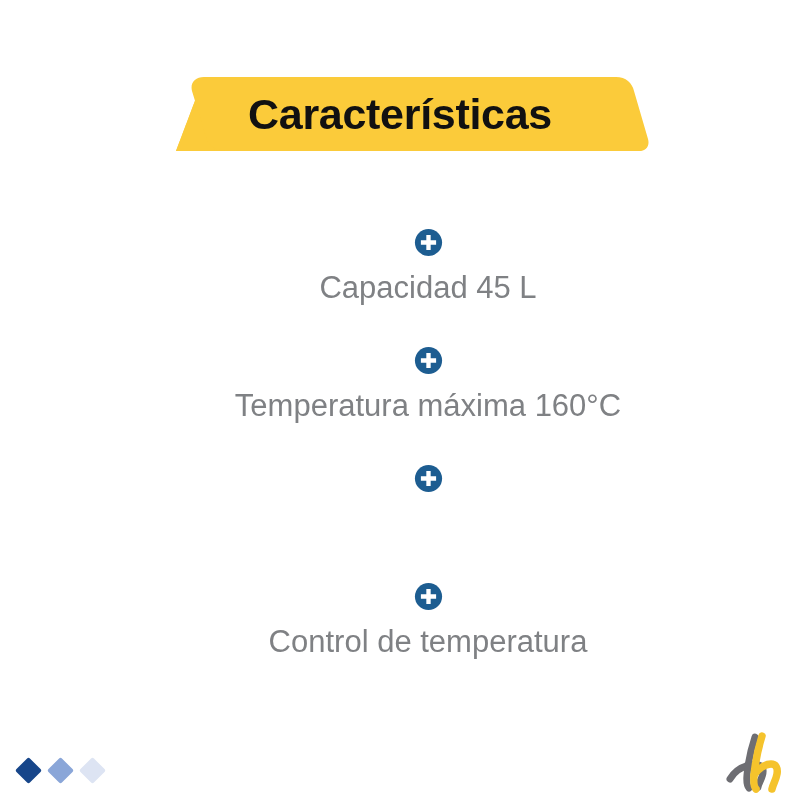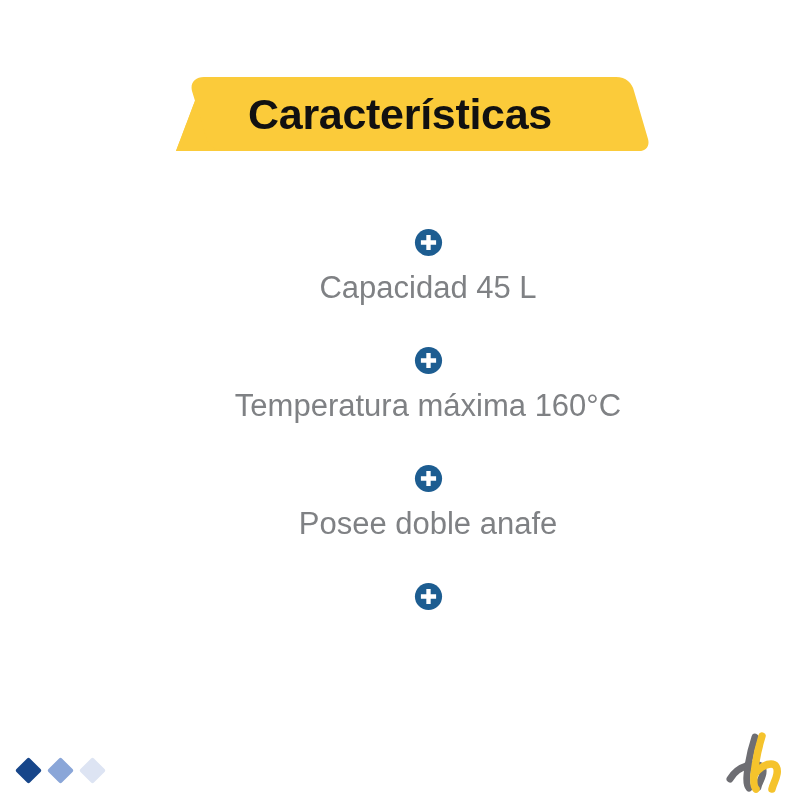--- a/index.html
+++ b/index.html
@@ -151,28 +151,28 @@
         <path d="M13.6 7.6 h4.8 v6 h6 v4.8 h-6 v6 h-4.8 v-6 h-6 v-4.8 h6 z" fill="#ffffff"></path>
       </svg>
       <div class="feature-label">Temperatura máxima 160°C</div>
     </div>
 
     <div class="feature-row">
       <svg class="plus-icon" viewBox="0 0 32 32">
         <circle cx="16" cy="16" r="15" fill="#1d5d91"></circle>
         <path d="M13.6 7.6 h4.8 v6 h6 v4.8 h-6 v6 h-4.8 v-6 h-6 v-4.8 h6 z" fill="#ffffff"></path>
       </svg>
-      <div class="feature-label">Posee doble anafe</div>
     </div>
 
     <div class="feature-row">
       <svg class="plus-icon" viewBox="0 0 32 32">
         <circle cx="16" cy="16" r="15" fill="#1d5d91"></circle>
         <path d="M13.6 7.6 h4.8 v6 h6 v4.8 h-6 v6 h-4.8 v-6 h-6 v-4.8 h6 z" fill="#ffffff"></path>
       </svg>
+      <div class="feature-label">Control de temperatura</div>
     </div>
 
   </div>
 
   <div class="diamonds">
     <span class="diamond d1"></span>
     <span class="diamond d2"></span>
     <span class="diamond d3"></span>
   </div>
 

